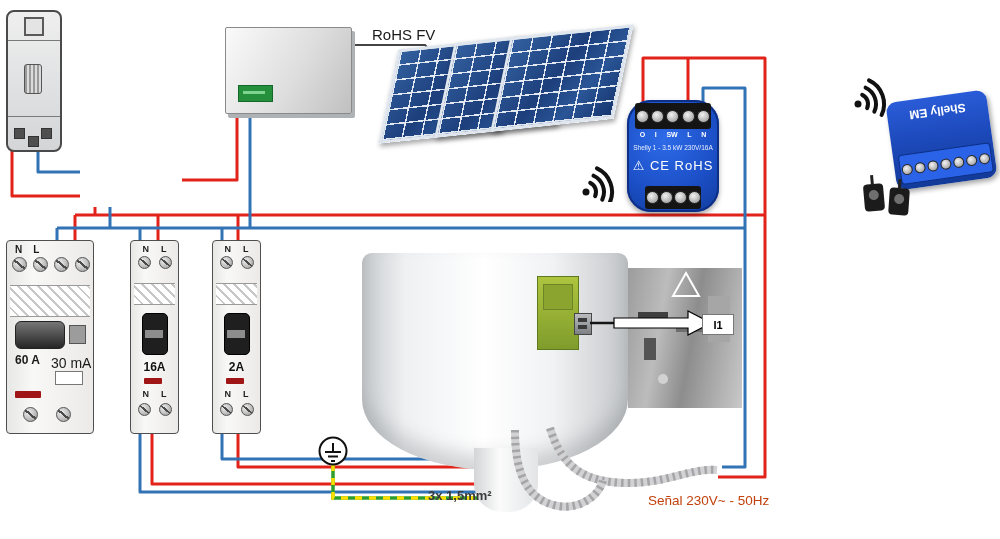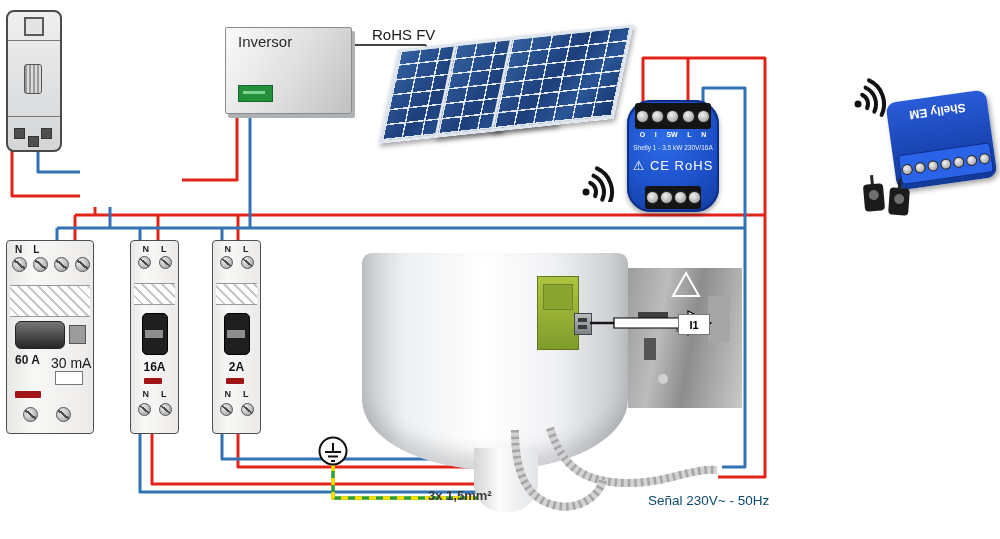--- a/index.html
+++ b/index.html
@@ -76,21 +76,21 @@
   .pcb-conn i{position:absolute;left:3px;width:9px;height:4px;background:#3a3a3a;}
 
   
   .photo{left:628px;top:268px;width:114px;height:140px;
          background:linear-gradient(100deg,#9c9c9c 0%,#bcbcbc 30%,#8d8d8d 55%,#c9c9c9 100%);}
   .photo .c1{position:absolute;left:10px;top:44px;width:30px;height:14px;background:#3f3f3f;}
   .photo .c2{position:absolute;left:16px;top:70px;width:12px;height:22px;background:#545454;}
   .photo .c3{position:absolute;left:48px;top:54px;width:26px;height:10px;background:#6e6e6e;}
   .photo .c4{position:absolute;left:80px;top:28px;width:22px;height:46px;background:#a6a6a6;}
   .photo .c5{position:absolute;left:30px;top:106px;width:10px;height:10px;border-radius:50%;background:#d2d2d2;}
-  .i1box{left:678px;top:314px;width:30px;height:19px;background:#fff;border:1px solid #777;
+  .i1box{left:702px;top:314px;width:30px;height:19px;background:#fff;border:1px solid #777;
          display:flex;align-items:center;justify-content:center;font-size:11px;font-weight:bold;color:#000;}
 
   
   .shelly1{left:627px;top:100px;width:92px;height:112px;border-radius:24px;
            background:radial-gradient(circle at 40% 35%,#2e6be8 0%,#1c50c8 55%,#123c9e 100%);
            box-shadow:0 3px 5px rgba(0,0,0,.35), inset 0 0 0 2px #0d2f86;}
   .termblock{position:absolute;background:#141414;border-radius:3px;display:flex;
              justify-content:space-around;align-items:center;}
   .tb-top{left:8px;top:3px;width:76px;height:26px;}
   .tb-bot{left:18px;top:86px;width:56px;height:23px;}
@@ -109,21 +109,21 @@
             font-weight:bold;transform:rotate(180deg);}
   .em-strip{position:absolute;left:5px;bottom:5px;width:91px;height:28px;background:#2a63e8;border-radius:4px;
             display:flex;justify-content:space-around;align-items:center;border:1px solid #0d2f86;}
   .em-strip .sscrew{width:9px;height:9px;}
   .clamp{width:20px;height:27px;background:#1b1b1b;border-radius:4px;}
   .clamp::after{content:"";position:absolute;left:5px;top:6px;width:10px;height:10px;border-radius:50%;background:#6f6f6f;}
   .clamp::before{content:"";position:absolute;left:8px;top:-9px;width:3px;height:10px;background:#222;}
 
   
   .cable-label{left:428px;top:488px;font-size:13px;font-weight:bold;color:#3a3a3a;}
-  .signal-label{left:648px;top:493px;font-size:13.5px;color:#0c4a6e;}
+  .signal-label{left:648px;top:493px;font-size:13.5px;color:#c2410c;}
 </style>
 </head>
 <body>
 
 <div class="stage">
 
   <svg class="layer" width="1000" height="539">
     <g stroke="#e2231a" stroke-width="3" fill="none" stroke-linejoin="round">
       <path d="M12,148 V196 H80"></path>
       <path d="M182,180 H237 V112"></path>
@@ -160,21 +160,20 @@
     <div class="meter-seal"></div>
     <div class="meter-sep" style="top:28px"></div>
     <div class="meter-roller"></div>
     <div class="meter-sep" style="top:104px"></div>
     <div class="meter-term" style="left:6px;top:116px"></div>
     <div class="meter-term" style="left:33px;top:116px"></div>
     <div class="meter-term" style="left:20px;top:124px"></div>
   </div>
 
   <div class="abs inverter">
-    <div class="inverter-title">Inversor</div>
     <div class="inverter-display">
         <i></i>
       </div>
   </div>
 
   <div class="abs pv-label">RoHS FV</div>
   <div class="abs panel" style="left:388px;top:44px"></div>
   <div class="abs panel" style="left:444px;top:38px"></div>
   <div class="abs panel" style="left:500px;top:32px"></div>
 

